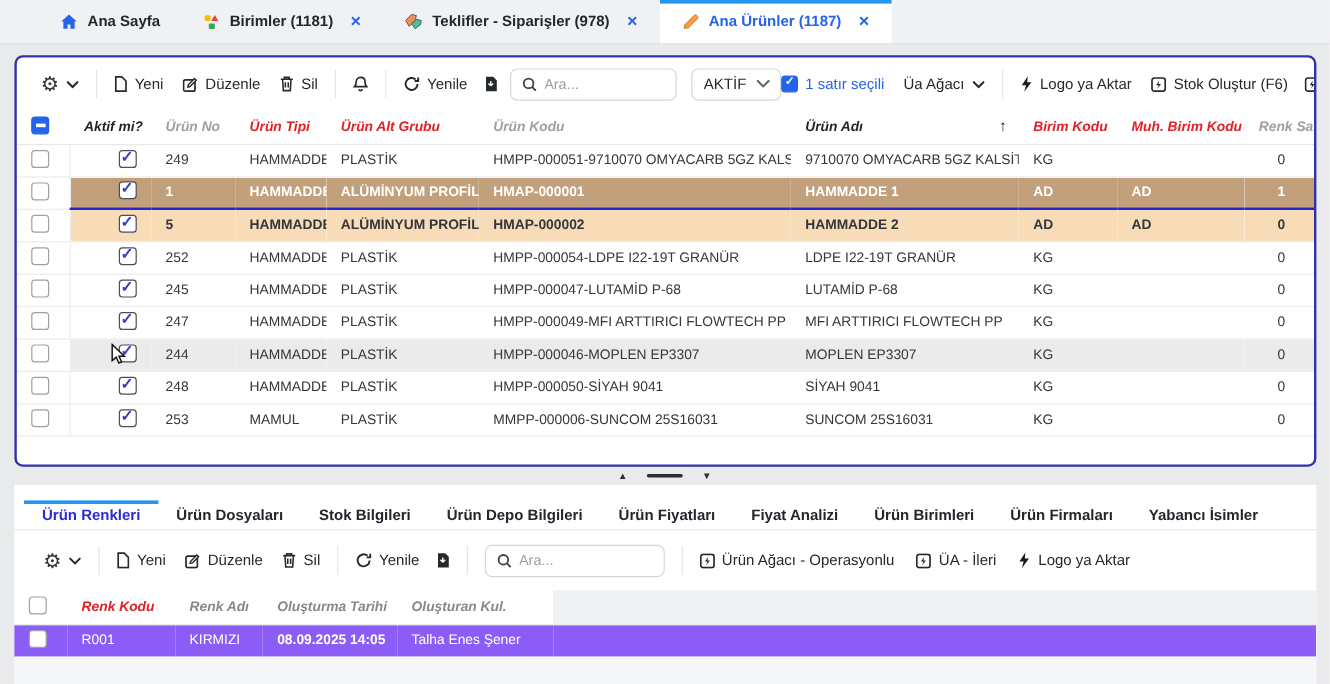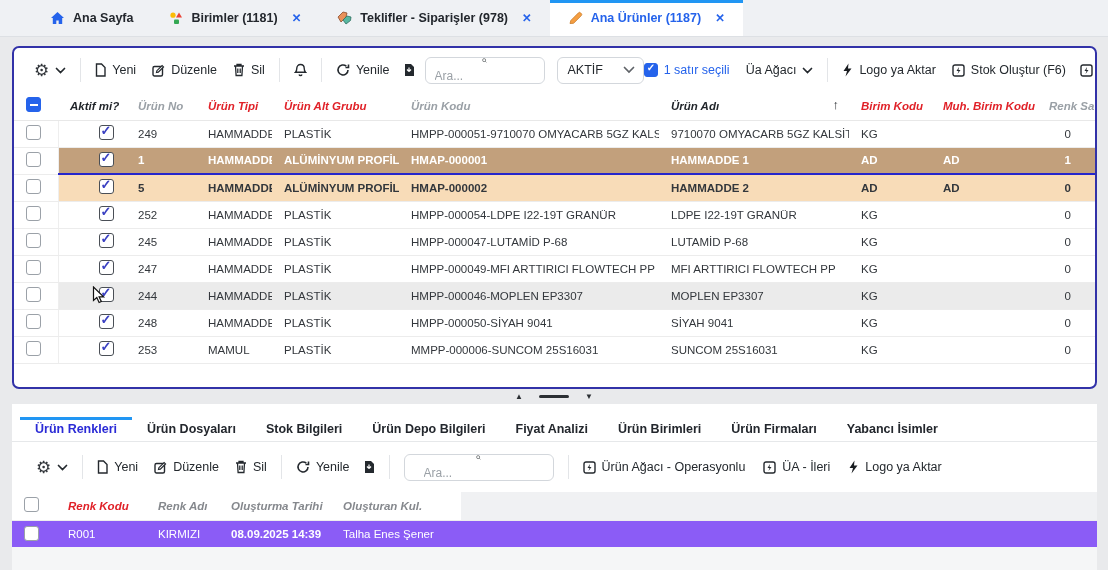--- a/index.html
+++ b/index.html
@@ -24,21 +24,21 @@
 
   
   .panel { position:absolute; left:12px; top:46px; width:1085px; height:343px;
     background:#fff; border:2px solid #3232a8; border-radius:7px; overflow:hidden; }
   .toolbar { height:44px; display:flex; align-items:center; padding:0 10px 0 20px; font-size:12.5px; }
   .tb-item { display:flex; align-items:center; gap:6px; white-space:nowrap; cursor:pointer; }
   .tb-sep { width:1px; height:24px; background:#e3e5e8; margin:0 14px; flex:none; }
   .gap16 { display:flex; align-items:center; gap:16px; }
   .spacer { flex:1; }
   .search { display:flex; align-items:center; gap:6px; border:1px solid #d3d7dc; border-radius:6px;
-    height:27px; padding:0 9px; background:#fff;flex-direction:column; }
+    height:27px; padding:0 9px; background:#fff; }
   .search input { border:none; outline:none; width:100px; font-size:12px; color:#333; font-family:inherit; background:transparent; }
   .search input::placeholder { color:#9aa0a6; }
   .select { display:flex; align-items:center; border:1px solid #d3d7dc; border-radius:6px;
     height:27px; width:110px; padding-left:10px; font-size:12.5px; color:#24292e; margin-left:12px; cursor:pointer; }
   .select .chev-wrap { margin-left:auto; padding:0 8px; display:flex; align-items:center; }
   .blue-txt { color:#2563eb; }
 
   
   .cbx { display:inline-block; width:15px; height:15px; border:1.6px solid #9ba1a8;
     border-radius:3px; background:#fff; position:relative; flex:none; cursor:pointer; }
@@ -396,20 +396,23 @@
     <div class="btab">
         <span>Ürün Dosyaları</span>
       </div>
     <div class="btab">
         <span>Stok Bilgileri</span>
       </div>
     <div class="btab">
         <span>Ürün Depo Bilgileri</span>
       </div>
     <div class="btab">
+        <span>Ürün Fiyatları</span>
+      </div>
+    <div class="btab">
         <span>Fiyat Analizi</span>
       </div>
     <div class="btab">
         <span>Ürün Birimleri</span>
       </div>
     <div class="btab">
         <span>Ürün Firmaları</span>
       </div>
     <div class="btab">
         <span>Yabancı İsimler</span>
@@ -509,21 +512,21 @@
           <th class="h-gray" style="color: rgb(133, 136, 141);">Oluşturma Tarihi</th>
           <th class="h-gray" style="color: rgb(133, 136, 141);">Oluşturan Kul.</th>
           <th class="fill"></th>
         </tr>
     </thead>
     <tbody id="bottom-body">
         <tr class="b-sel">
           <td class="cbx-cell"><span class="cbx"></span></td>
           <td>R001</td>
           <td>KIRMIZI</td>
-          <td class="date">08.09.2025 14:39</td>
+          <td class="date">08.09.2025 14:05</td>
           <td>Talha Enes Şener</td>
           <td></td>
         </tr>
       </tbody>
   </table>
   <div class="bfooter"></div>
 </div>
 
 <div class="cursor">
   <svg width="14" height="19" viewBox="0 0 14 19">

